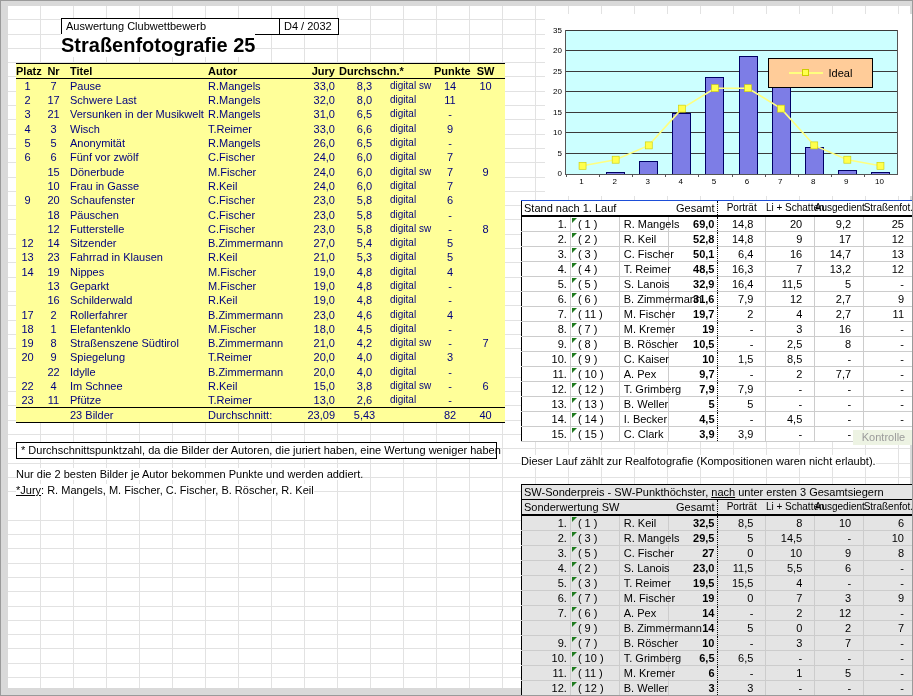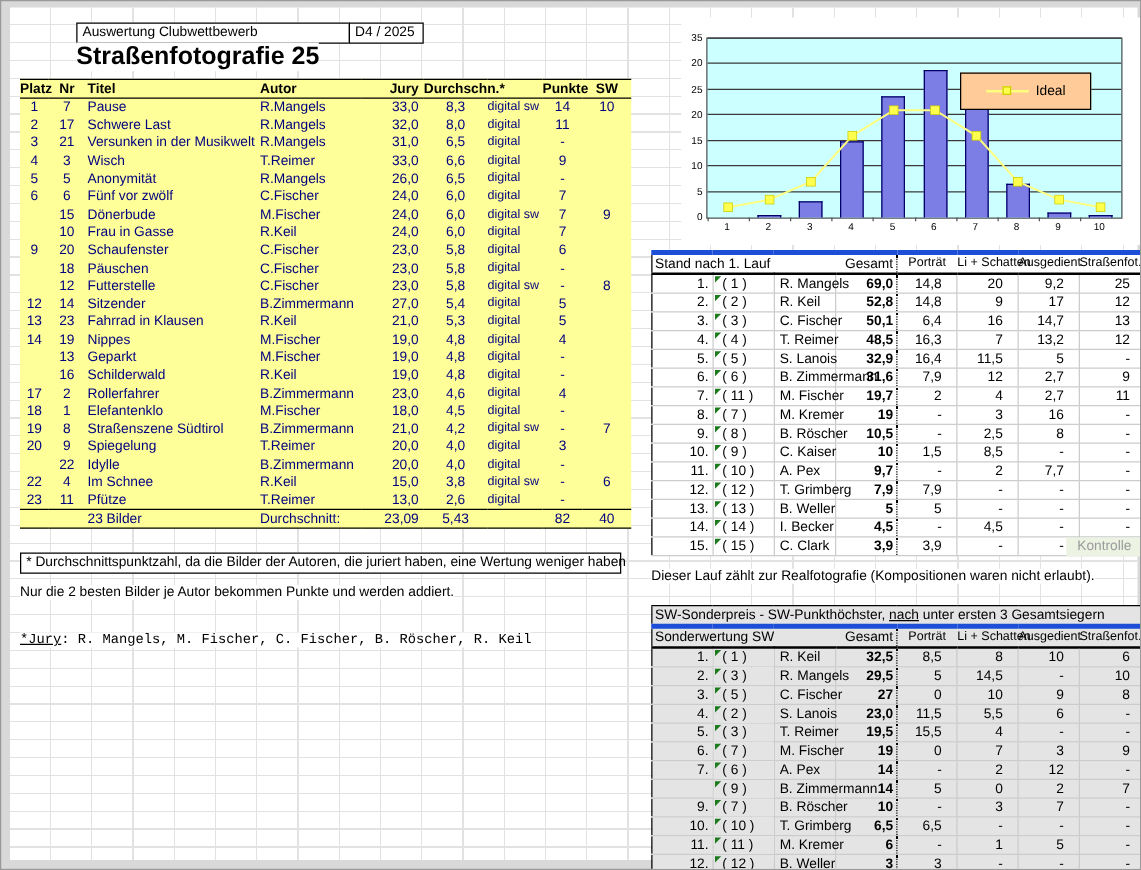--- a/index.html
+++ b/index.html
@@ -28,38 +28,38 @@
   .c-punkte{width:32px;text-align:center;}
   .c-sw{width:39px;text-align:center;}
   #main-table thead .c-jury{text-align:right;}
   #main-table thead .c-avg{text-align:left;}
   #main-table thead .c-punkte{text-align:right;padding-right:2px;}
   #main-table tfoot td{border-top:1px solid #000;border-bottom:1px solid #000;}
   
   .note{position:absolute;font-size:11px;color:#000;white-space:nowrap;background:#fff;}
   #footnote1{left:8px;top:436px;width:481px;height:17px;border:1px solid #000;box-sizing:border-box;line-height:15px;padding-left:4px;background:#fff;}
   #footnote2{left:8px;top:462px;}
-  #footnote3{left:8px;top:500px;font-family:Liberation Mono, monospace;}
+  #footnote3{left:8px;top:478px;}
   .u{text-decoration:underline;}
   
   #chart{position:absolute;left:537px;top:8px;width:375px;height:182px;background:#fff;}
   #plot{position:absolute;left:20px;top:16px;width:331px;height:143px;background:#ccffff;border:1px solid #555;box-sizing:content-box;}
   .gridline{position:absolute;left:0;width:100%;height:1px;background:#3a3a3a;}
   .bar{position:absolute;bottom:0;background:#7d7de6;border:1px solid #000066;border-bottom:none;box-sizing:border-box;}
   .ylab{position:absolute;width:17px;text-align:right;font-size:8px;color:#000;line-height:9px;}
   .xlab{position:absolute;top:163px;text-align:center;font-size:8px;color:#000;}
   .xtick{position:absolute;top:160px;width:1px;height:3px;background:#555;}
   #lineSvg{position:absolute;left:21px;top:17px;overflow:visible;}
   #legend{position:absolute;left:223px;top:44px;width:105px;height:30px;background:#ffcc99;border:1px solid #000;display:flex;align-items:center;justify-content:center;gap:6px;box-sizing:border-box;}
   .leg-line{position:relative;display:inline-block;width:34px;height:2px;background:#ffff7f;}
   .leg-marker{position:absolute;left:13px;top:-3px;width:7px;height:7px;background:#ffff4d;border:1px solid #cccc00;box-sizing:border-box;}
   .leg-text{font-size:11px;color:#000;}
   
   .rank-table{width:392px;border-left:1px solid #000;}
-  .rank-table thead th{border-top:4px solid #1d4ed8;border-bottom:2px solid #000;font-weight:normal;}
+  .rank-table thead th{border-top:1px solid #1d4ed8;border-bottom:2px solid #000;font-weight:normal;}
   .rank-table td{border-bottom:1px solid #cccccc;border-right:1px solid #cccccc;color:#000;}
   .th-title{text-align:left;padding-left:2px;font-size:11px;}
   .th-gesamt{text-align:right;font-weight:bold;padding-right:2px;border-right:1px dotted #000;}
   .th-num{text-align:center;font-size:10px;}
   .rank{width:22px;text-align:right;padding-right:3px;}
   .seed{width:38px;text-align:left;padding-left:7px;position:relative;}
   .name{width:70px;text-align:left;padding-left:4px;}
   .gesamt{width:41px;text-align:right;font-weight:bold;padding-right:2px;border-right:1px dotted #000 !important;}
   .num{width:44px;text-align:right;padding-right:12px;}
   .num.c2{width:62px;}
@@ -73,21 +73,21 @@
   #kontrolle{position:absolute;left:845px;top:424px;width:61px;height:15px;background:#edf3e3;color:#9b9b9b;font-size:11px;line-height:15px;text-align:center;}
   #realfoto{left:513px;top:449px;}
 </style>
 </head>
 <body>
 
 <div id="screen">
   <div id="sheet">
 
     <div class="cellbox" id="subtitle">Auswertung Clubwettbewerb</div>
-    <div class="cellbox" id="edition">D4 / 2025</div>
+    <div class="cellbox" id="edition">D4 / 2032</div>
     <div id="main-title">Straßenfotografie 25</div>
 
     <table id="main-table">
       <thead>
         <tr>
           <th class="c-platz">Platz</th>
           <th class="c-nr">Nr</th>
           <th class="c-titel">Titel</th>
           <th class="c-autor">Autor</th>
           <th class="c-jury">Jury</th>

